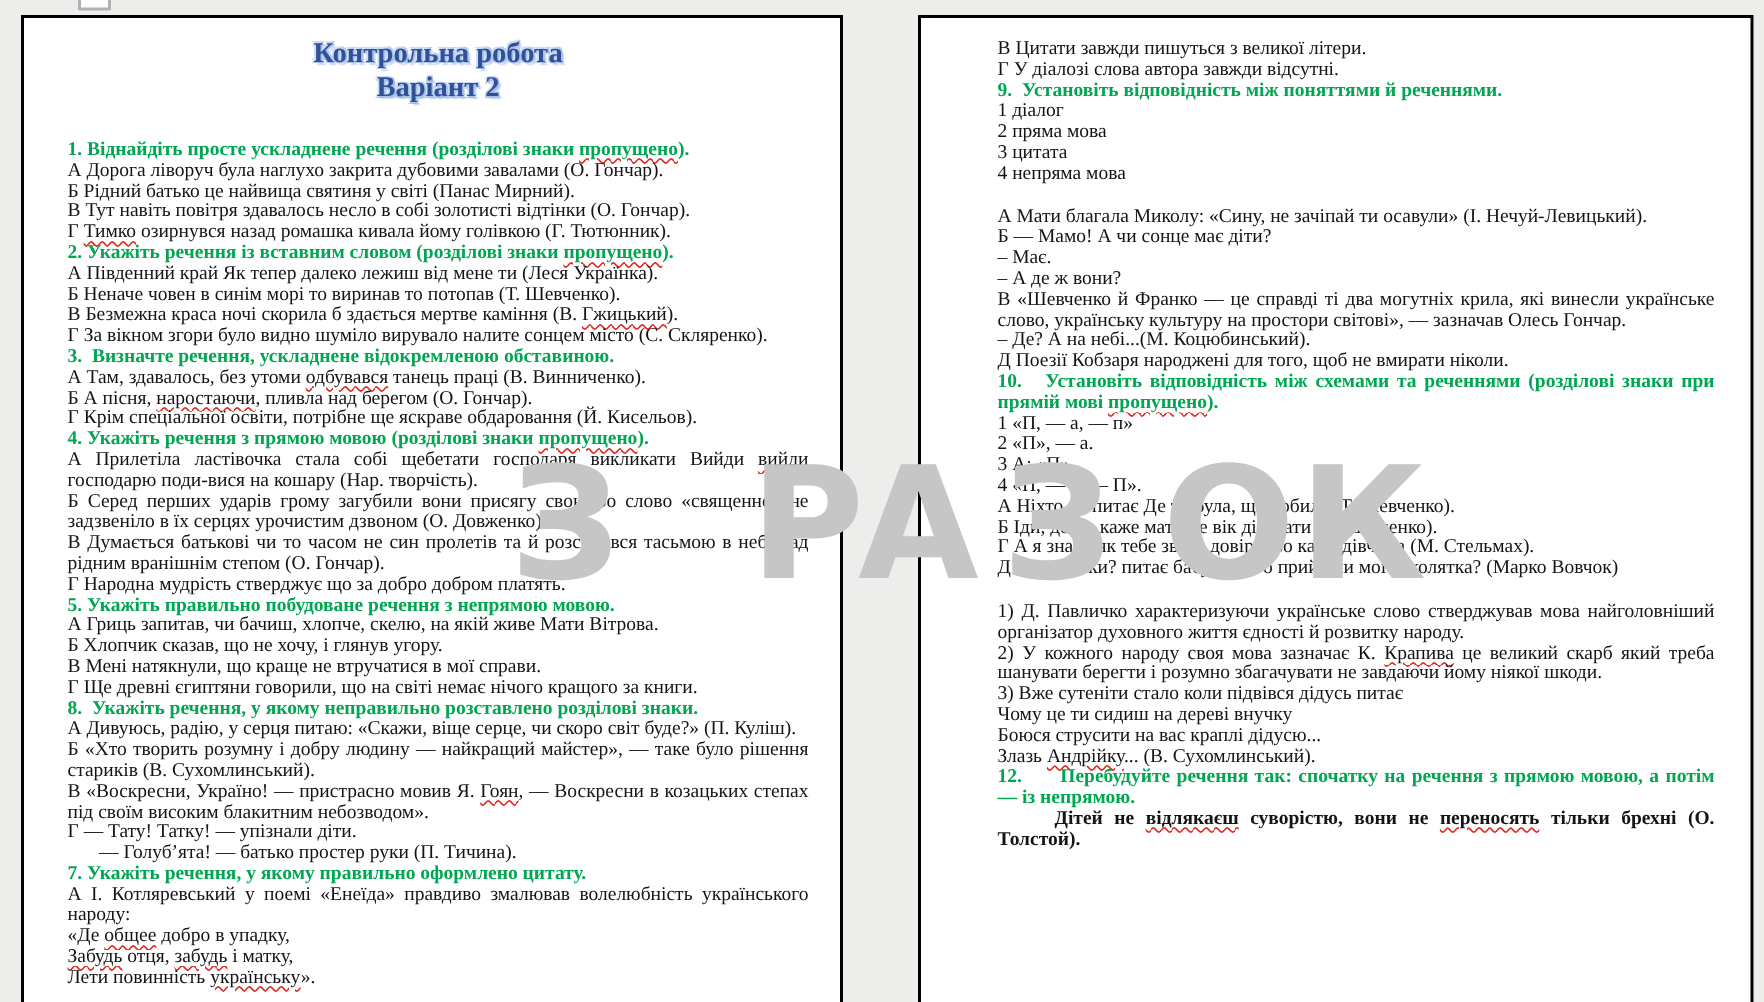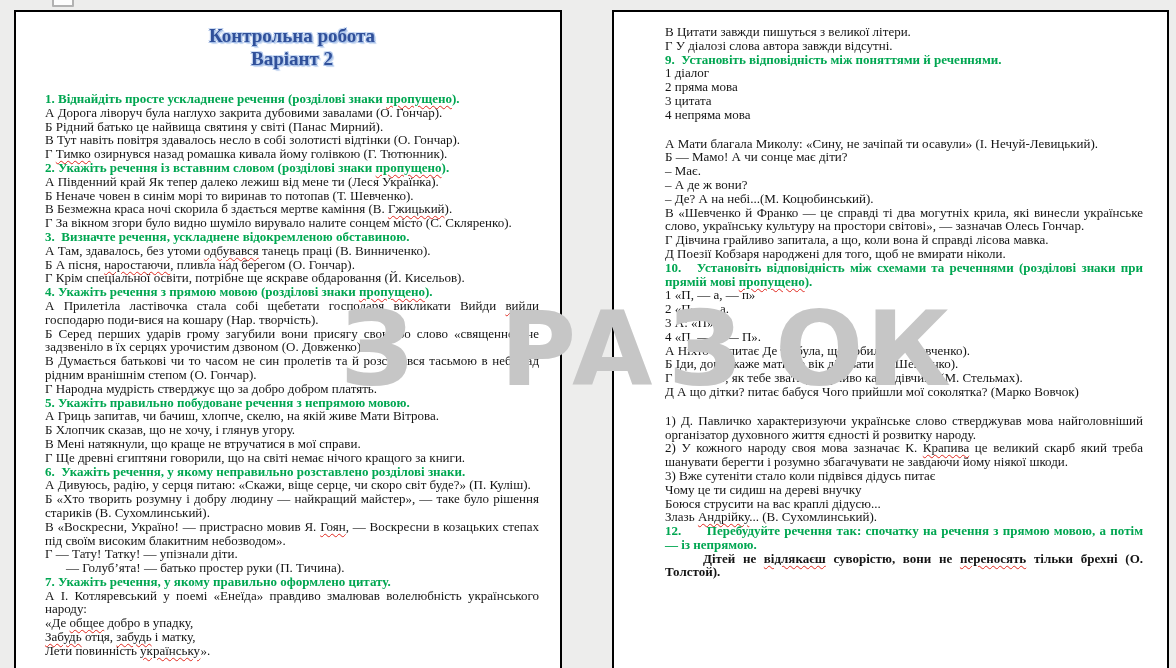--- a/index.html
+++ b/index.html
@@ -76,21 +76,21 @@
         <div class="line q">4. Укажіть речення з прямою мовою (розділові знаки <span class="sq">пропущено</span>).</div>
         <div class="line">А Прилетіла ластівочка стала собі щебетати господаря викликати Вийди <span class="sq">вийди</span> господарю поди-вися на кошару (Нар. творчість).</div>
         <div class="line">Б Серед перших ударів грому загубили вони присягу свою бо слово «священне» не задзвеніло в їх серцях урочистим дзвоном (О. Довженко).</div>
         <div class="line">В Думається батькові чи то часом не син пролетів та й розсипався тасьмою в небі над рідним вранішнім степом (О. Гончар).</div>
         <div class="line">Г Народна мудрість стверджує що за добро добром платять.</div>
         <div class="line q">5. Укажіть правильно побудоване речення з непрямою мовою.</div>
         <div class="line">А Гриць запитав, чи бачиш, хлопче, скелю, на якій живе Мати Вітрова.</div>
         <div class="line">Б Хлопчик сказав, що не хочу, і глянув угору.</div>
         <div class="line">В Мені натякнули, що краще не втручатися в мої справи.</div>
         <div class="line">Г Ще древні єгиптяни говорили, що на світі немає нічого кращого за книги.</div>
-        <div class="line q">6.  Укажіть речення, у якому неправильно розставлено розділові знаки.</div>
+        <div class="line q">8.  Укажіть речення, у якому неправильно розставлено розділові знаки.</div>
         <div class="line">А Дивуюсь, радію, у серця питаю: «Скажи, віще серце, чи скоро світ буде?» (П. Куліш).</div>
         <div class="line">Б «Хто творить розумну і добру людину — найкращий майстер», — таке було рішення стариків (В. Сухомлинський).</div>
         <div class="line">В «Воскресни, Україно! — пристрасно мовив Я. <span class="sq">Гоян</span>, — Воскресни в козацьких степах під своїм високим блакитним небозводом».</div>
         <div class="line">Г — Тату! Татку! — упізнали діти.</div>
         <div class="line" style="text-indent: 21px;">— Голуб’ята! — батько простер руки (П. Тичина).</div>
         <div class="line q">7. Укажіть речення, у якому правильно оформлено цитату.</div>
         <div class="line">А І. Котляревський у поемі «Енеїда» правдиво змалював волелюбність українського народу:</div>
         <div class="line">«Де <span class="sq">общее</span> добро в упадку,</div>
         <div class="line"><span class="sq">Забудь</span> отця, <span class="sq">забудь</span> і матку,</div>
         <div class="line">Лети повинність <span class="sq">українську</span>».</div>
@@ -106,23 +106,22 @@
         <div class="line q">9.  Установіть відповідність між поняттями й реченнями.</div>
         <div class="line">1 діалог</div>
         <div class="line">2 пряма мова</div>
         <div class="line">3 цитата</div>
         <div class="line">4 непряма мова</div>
         <div class="line blank"></div>
         <div class="line">А Мати благала Миколу: «Сину, не зачіпай ти осавули» (І. Нечуй-Левицький).</div>
         <div class="line">Б — Мамо! А чи сонце має діти?</div>
         <div class="line">– Має.</div>
         <div class="line">– А де ж вони?</div>
+        <div class="line">В «Шевченко й Франко — це справді ті два могутніх крила, які винесли українське слово, українську культуру на простори світові», — зазначав Олесь Гончар.</div>
         <div class="line">– Де? А на небі...(М. Коцюбинський).</div>
-        <div class="line">В «Шевченко й Франко — це справді ті два могутніх крила, які винесли українське слово, українську культуру на простори світові», — зазначав Олесь Гончар.</div>
-        <div class="line">Г Дівчина грайливо запитала, а що, коли вона й справді лісова мавка.</div>
         <div class="line">Д Поезії Кобзаря народжені для того, щоб не вмирати ніколи.</div>
         <div class="line q">10.   Установіть відповідність між схемами та реченнями (розділові знаки при прямій мові <span class="sq">пропущено</span>).</div>
         <div class="line">1 «П, — а, — п»</div>
         <div class="line">2 «П», — а.</div>
         <div class="line">3 А: «П».</div>
         <div class="line">4 «П, — а. — П».</div>
         <div class="line">А Ніхто не питає Де ти була, що робила (Т. Шевченко).</div>
         <div class="line">Б Іди, доню каже мати не вік дівувати (Т. Шевченко).</div>
         <div class="line">Г А я знаю, як тебе звати довірливо каже дівчина (М. Стельмах).</div>
         <div class="line">Д А що дітки? питає бабуся Чого прийшли мої соколятка? (Марко Вовчок)</div>

